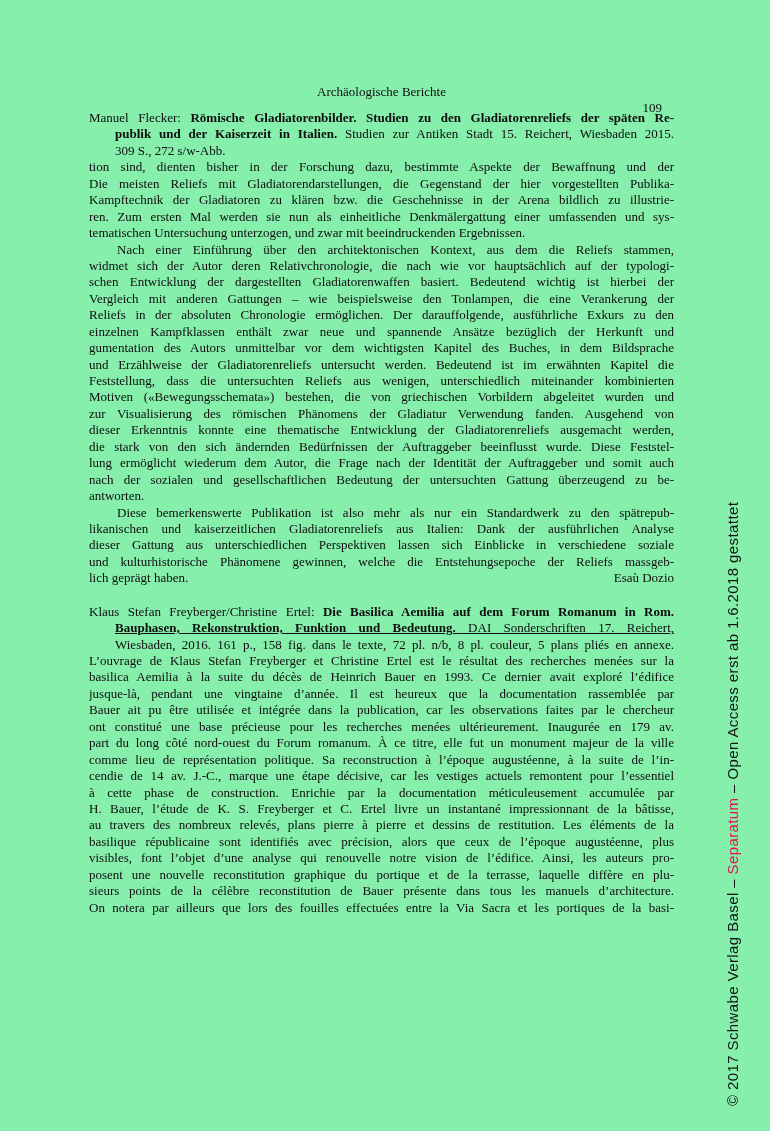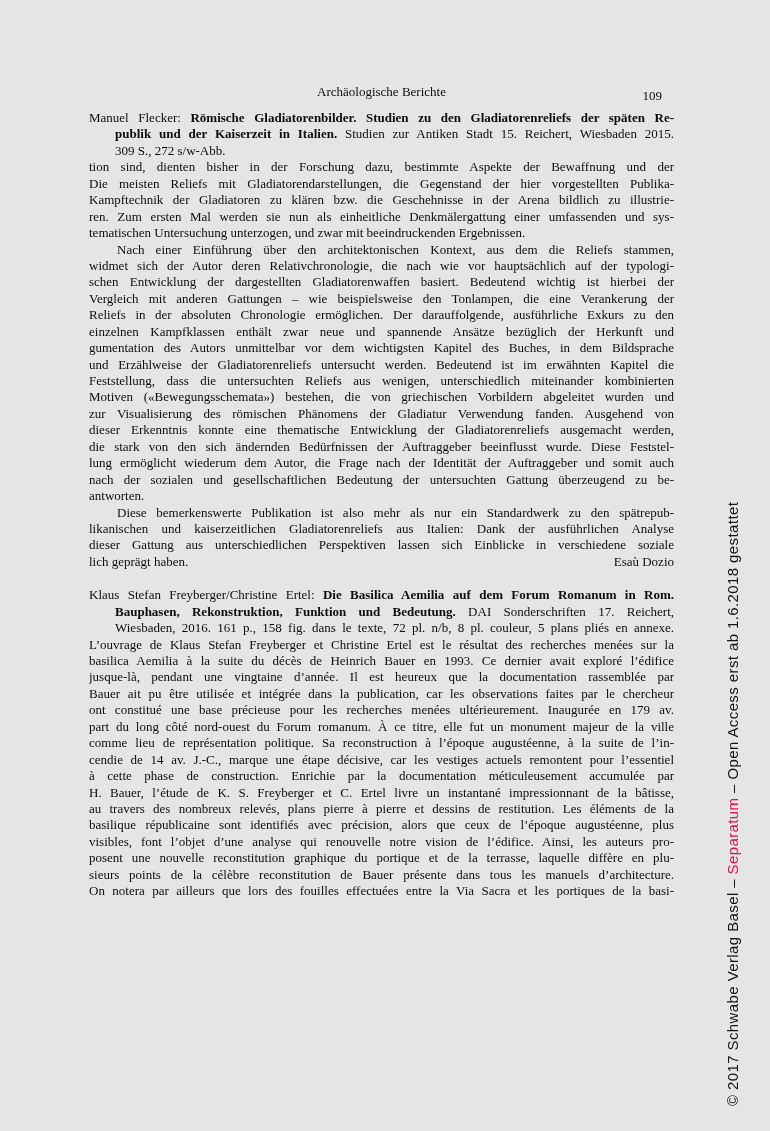--- a/index.html
+++ b/index.html
@@ -1,32 +1,32 @@
 <!DOCTYPE html>
 <html lang="de"><head>
 <meta charset="utf-8">
 <style>
   html, body { margin: 0; padding: 0; background: #ffffff; overflow: hidden; }
   .page {
     position: relative;
     width: 770px; height: 1131px;
-    background: #e5e5e5;
+    background: #86efac;
     font-family: "Liberation Serif", serif;
     color: #0d0d0d;
     overflow: hidden;
   }
   
   .header {
     position: absolute;
     left: 89px; top: 84px; width: 585px;
     text-align: center;
     font-size: 13px; line-height: 16px;
   }
   .page-number {
-    position: absolute; right: 12px; top: 4px;
+    position: absolute; right: 12px; top: 16px;
   }
   
   .body-text {
     position: absolute;
     left: 89px; top: 110px; width: 585px;
     font-size: 13px;
   }
   .block { margin: 0; }
   .block.gap { margin-top: 17px; }
   .line {
@@ -97,28 +97,29 @@
         <div class="line just"><span>dieser Erkenntnis konnte eine thematische Entwicklung der Gladiatorenreliefs ausgemacht werden,</span></div>
         <div class="line just"><span>die stark von den sich ändernden Bedürfnissen der Auftraggeber beeinflusst wurde. Diese Feststel-</span></div>
         <div class="line just"><span>lung ermöglicht wiederum dem Autor, die Frage nach der Identität der Auftraggeber und somit auch</span></div>
         <div class="line just"><span>nach der sozialen und gesellschaftlichen Bedeutung der untersuchten Gattung überzeugend zu be-</span></div>
         <div class="line"><span>antworten.</span></div>
       </div>
       <div class="block">
         <div class="line just" style="padding-left: 28px;"><span>Diese bemerkenswerte Publikation ist also mehr als nur ein Standardwerk zu den spätrepub-</span></div>
         <div class="line just"><span>likanischen und kaiserzeitlichen Gladiatorenreliefs aus Italien: Dank der ausführlichen Analyse</span></div>
         <div class="line just"><span>dieser Gattung aus unterschiedlichen Perspektiven lassen sich Einblicke in verschiedene soziale</span></div>
+        <div class="line just"><span>und kulturhistorische Phänomene gewinnen, welche die Entstehungsepoche der Reliefs massgeb-</span></div>
         <div class="line split">
           <span><span>lich geprägt haben.</span></span>
           <span>Esaù Dozio</span>
         </div>
       </div>
       <div class="block gap">
         <div class="line just"><span class="f-i">Klaus Stefan Freyberger/Christine Ertel: </span><span class="f-b">Die Basilica Aemilia auf dem Forum Romanum in Rom.</span></div>
-        <div class="line just" style="padding-left: 26px;"><span class="f-b">Bauphasen, Rekonstruktion, Funktion und Bedeutung. </span><span>DAI Sonderschriften 17. Reichert,</span></div>
+        <div class="line just" style="padding-left: 26px; text-decoration: underline;"><span class="f-b">Bauphasen, Rekonstruktion, Funktion und Bedeutung. </span><span>DAI Sonderschriften 17. Reichert,</span></div>
         <div class="line just" style="padding-left: 26px;"><span>Wiesbaden, 2016. 161 p., 158 fig. dans le texte, 72 pl. n/b, 8 pl. couleur, 5 plans pliés en annexe.</span></div>
       </div>
       <div class="block">
         <div class="line just"><span>L’ouvrage de Klaus Stefan Freyberger et Christine Ertel est le résultat des recherches menées sur la</span></div>
         <div class="line just"><span class="f-i">basilica Aemilia</span><span> à la suite du décès de Heinrich Bauer en 1993. Ce dernier avait exploré l’édifice</span></div>
         <div class="line just"><span>jusque-là, pendant une vingtaine d’année. Il est heureux que la documentation rassemblée par</span></div>
         <div class="line just"><span>Bauer ait pu être utilisée et intégrée dans la publication, car les observations faites par le chercheur</span></div>
         <div class="line just"><span>ont constitué une base précieuse pour les recherches menées ultérieurement. Inaugurée en 179 av.</span></div>
         <div class="line just"><span>part du long côté nord-ouest du Forum romanum. À ce titre, elle fut un monument majeur de la ville</span></div>
         <div class="line just"><span>comme lieu de représentation politique. Sa reconstruction à l’époque augustéenne, à la suite de l’in-</span></div>

